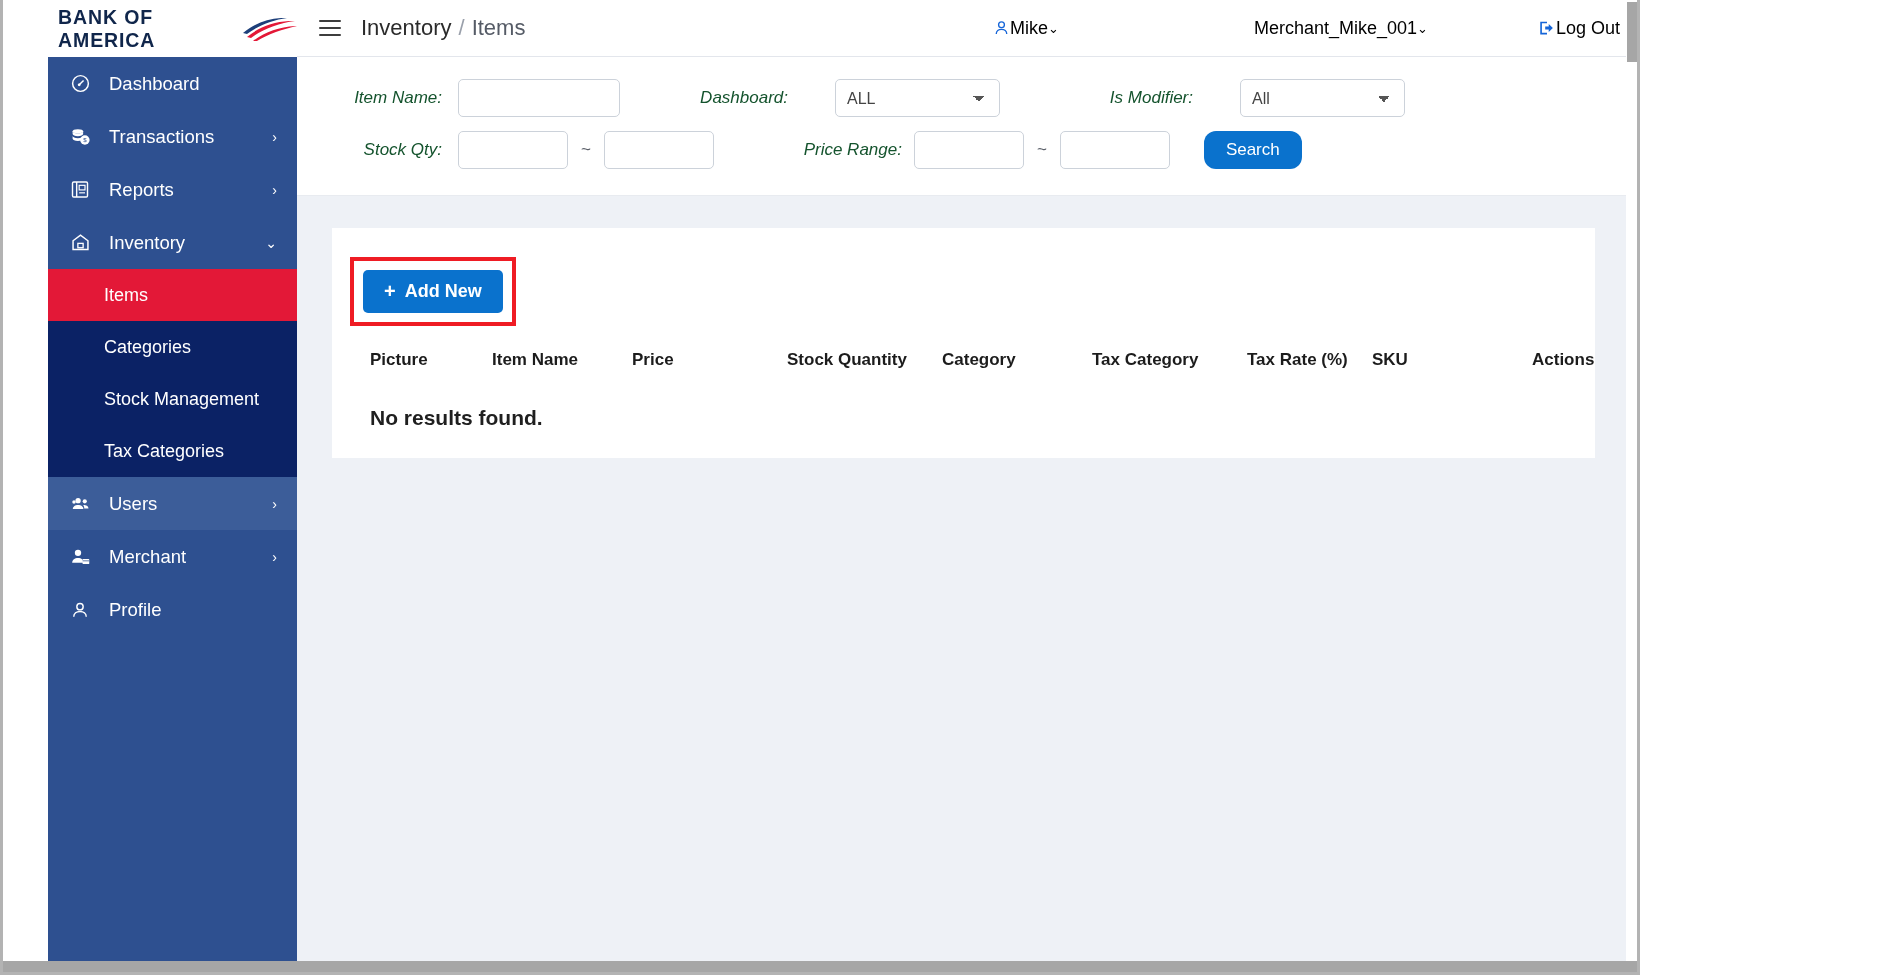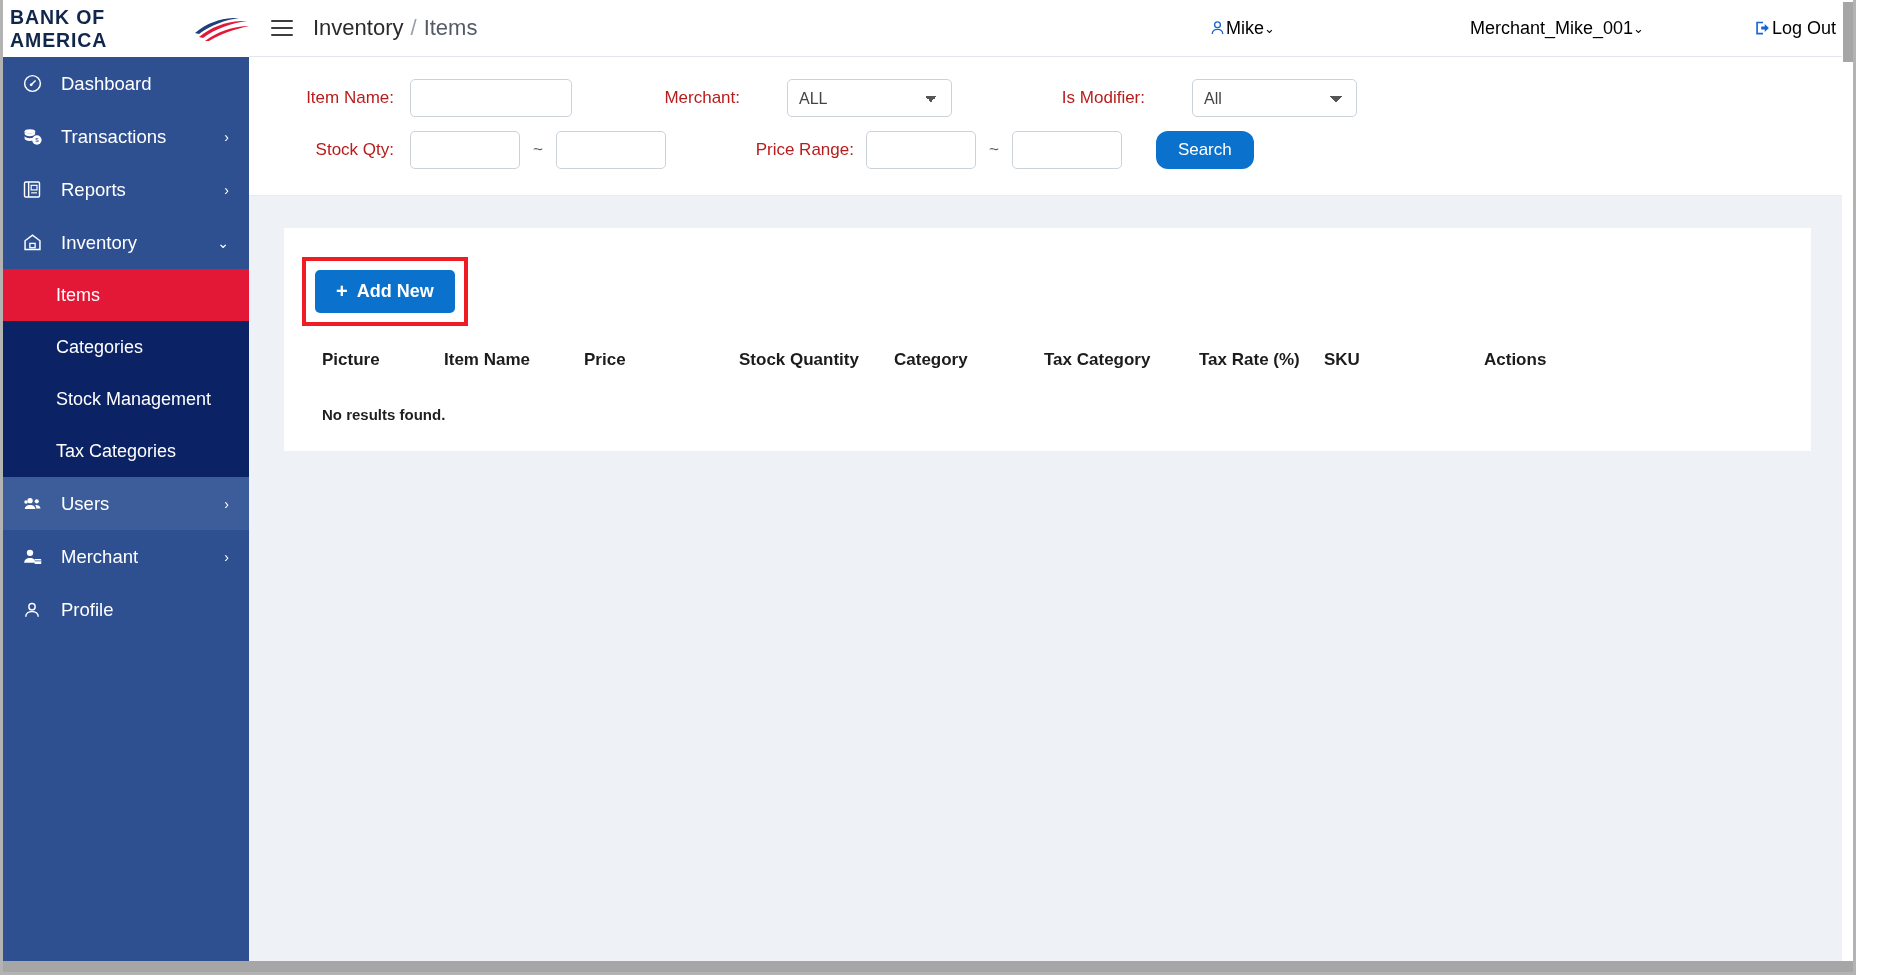--- a/index.html
+++ b/index.html
@@ -4,24 +4,25 @@
 <style>
   * { box-sizing: border-box; margin: 0; padding: 0; }
   html, body {
     width: 1884px; height: 975px;
     font-family: "Liberation Sans", sans-serif;
     background: #ffffff;
     overflow: hidden;
   }
   #app {
     position: relative;
-    width: 1856px; height: 975px;
+    width: 1640px; height: 975px;
     background: #ffffff;
     display: flex;
     flex-direction: column;
+    padding-left: 48px;
   }
 
   
   .outer-frame {
     position: absolute;
     left: 0; top: 0; right: 0; bottom: 0;
     border-left: 3px solid #b3b3b3;
     border-bottom: 3px solid #b3b3b3;
     border-right: 3px solid #b3b3b3;
     pointer-events: none;
@@ -177,23 +178,24 @@
   .frow {
     display: flex;
     align-items: center;
     padding-left: 40px;
     margin-bottom: 14px;
     height: 38px;
   }
   .frow:last-child { margin-bottom: 0; }
   .flabel {
     font-size: 17px;
-    color: #b91c1c;
+    color: #14532d;
     text-align: right;
     white-space: nowrap;
+    font-style: italic;
   }
   .fin {
     height: 38px;
     border: 1px solid #ccd2da;
     border-radius: 5px;
     background: #fff;
     font-size: 16px;
     padding: 0 11px;
     color: #333;
     font-family: "Liberation Sans", sans-serif;
@@ -267,21 +269,21 @@
 
   table.items { width: 100%; border-collapse: collapse; margin-top: 14px; }
   table.items th {
     text-align: left;
     font-size: 17px;
     font-weight: 700;
     color: #1c1c1c;
     padding: 10px 0 12px 0;
   }
   .noresults {
-    font-size: 15px;
+    font-size: 21px;
     font-weight: 700;
     color: #1f1f1f;
     padding: 24px 0 0 38px;
   }
 
   
   .footer {
     height: 43px;
     background: #ffffff;
     border-top: 1px solid #e3e6ec;
@@ -467,21 +469,21 @@
             </svg>
           </span>
           <span>Log Out</span>
         </div>
       </header>
 
       <section class="filters">
         <div class="frow">
           <label class="flabel" style="width:105px">Item Name:</label>
           <input class="fin" style="width: 162px; margin-left: 16px;" placeholder="">
-          <label class="flabel" style="width:180px; padding-right:12px">Merchant:</label>
+          <label class="flabel" style="width:180px; padding-right:12px">Dashboard:</label>
           <select class="fsel" style="width:165px"><option value="ALL">ALL</option></select>
           <label class="flabel" style="width:205px; padding-right:12px">Is Modifier:</label>
           <select class="fsel" style="width:165px"><option value="All">All</option></select>
         </div>
 
         <div class="frow">
           <label class="flabel" style="width:105px">Stock Qty:</label>
           <input class="fin" style="width: 110px; margin-left: 16px;">
           <span class="tilde" style="margin:0 13px">~</span>
           <input class="fin" style="width: 110px;">

